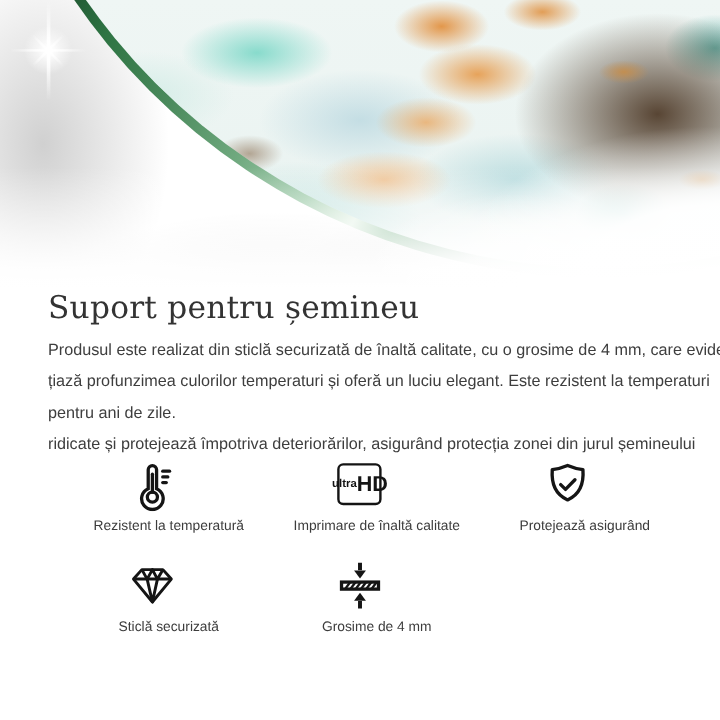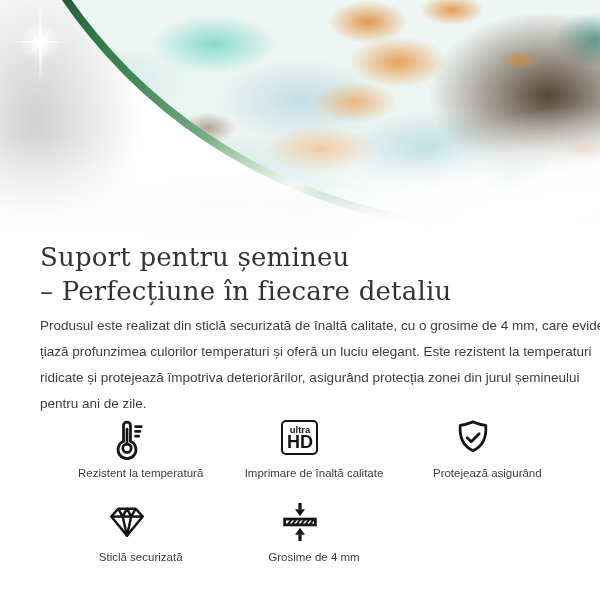--- a/index.html
+++ b/index.html
@@ -73,21 +73,21 @@
   .description{margin:5px 0 0;font-size:13.5px;line-height:26px;color:#3e3e3e;}
   .description span{display:block;white-space:nowrap;}
   
   .features{margin-top:-3px;display:grid;grid-template-columns:1fr 1fr 1fr;row-gap:19px;}
   .feature{display:flex;flex-direction:column;align-items:center;text-align:center;}
   .icon-box{height:47px;display:flex;align-items:center;justify-content:center;}
   .feature-label{margin-top:6px;font-size:11.5px;color:#3c3c3c;margin-left:28px;}
   .icon-box svg{display:block;}
   .uhd{
     width:33px;height:31px;border:2.5px solid #141414;border-radius:5px;
-    display:flex;flex-direction:column;align-items:center;justify-content:center;color:#141414;
+    display:flex;flex-direction:row;align-items:center;justify-content:center;color:#141414;
   }
   .uhd-top{font-size:9.5px;font-weight:700;line-height:10px;}
   .uhd-bottom{font-size:18px;font-weight:700;line-height:15px;}
 </style>
 </head>
 <body>
 
 <div class="page">
 
   <div class="hero">
@@ -101,28 +101,27 @@
       <span class="sp-ray-h"></span>
       <span class="sp-ray-d1"></span>
       <span class="sp-ray-d2"></span>
       <span class="sp-core"></span>
     </div>
   </div>
 
   <div class="content">
     <h1 class="title">
       <span>Suport pentru șemineu</span>
-      <span>– Perfecțiune în fiecare detaliu</span>
     </h1>
 
     <p class="description">
       <span>Produsul este realizat din sticlă securizată de înaltă calitate, cu o grosime de 4 mm, care eviden-</span>
       <span>țiază profunzimea culorilor temperaturi și oferă un luciu elegant. Este rezistent la temperaturi</span>
+      <span>pentru ani de zile.</span>
       <span>ridicate și protejează împotriva deteriorărilor, asigurând protecția zonei din jurul șemineului</span>
-      <span>pentru ani de zile.</span>
     </p>
 
     <div class="features">
 
       <div class="feature">
         <div class="icon-box">
           <svg width="44" height="44" viewBox="0 0 24 24" fill="none" stroke="#151515" stroke-width="1.5" stroke-linecap="round">
             <path d="M13.9 13.8V5.2a1.9 1.9 0 0 0-3.8 0v8.6a4.9 4.9 0 1 0 3.8 0Z"></path>
             <circle cx="12" cy="17.6" r="2.3"></circle>
             <path d="M12 15.3V7.2"></path>

